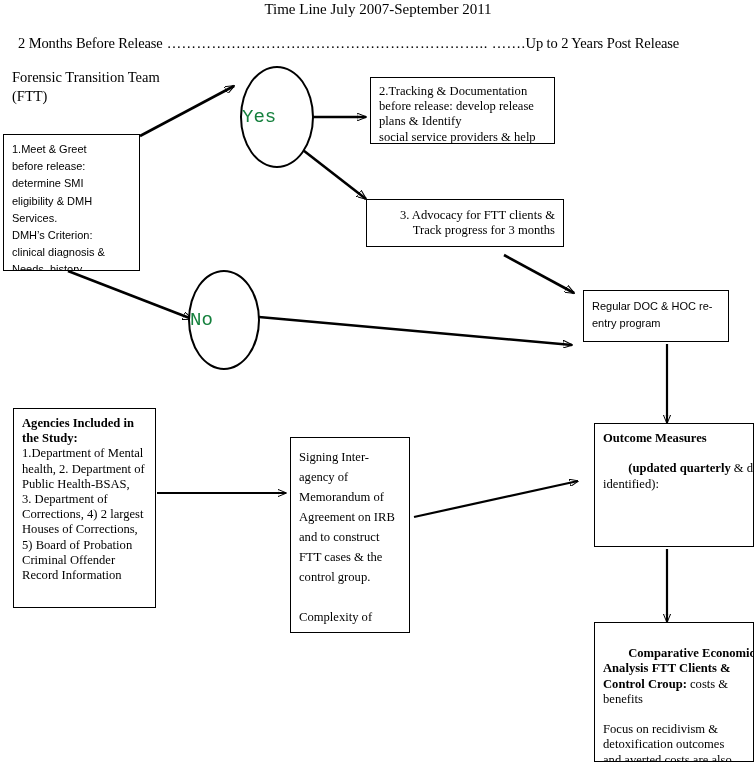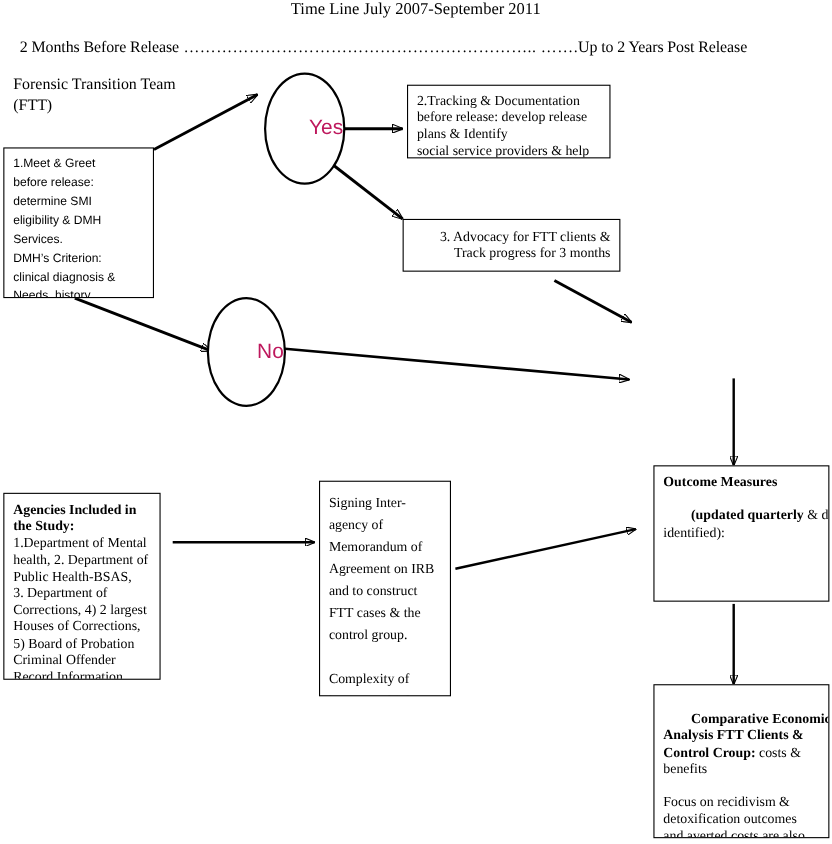--- a/index.html
+++ b/index.html
@@ -78,24 +78,24 @@
 
   
   .oval {
     position: absolute;
     box-sizing: border-box;
     border: 2px solid #000000;
     border-radius: 50%;
     background: #ffffff;
     display: flex;
     align-items: center;
-    justify-content: flex-end;
-    font-family: Liberation Sans, sans-serif;
+    justify-content: flex-start;
+    font-family: Liberation Mono, monospace;
     font-size: 19px;
-    color: #be185d;
+    color: #15803d;
   }
 
   
   #arrows {
     position: absolute;
     left: 0;
     top: 0;
     width: 756px;
     height: 767px;
     pointer-events: none;
@@ -174,22 +174,26 @@
 before release: develop release
 plans &amp; Identify
 social service providers &amp; help</div>
   </div>
 
   <div class="box" style="left:366px; top:199px; width:198px; height:48px;text-align:right;">
     <div class="inner serif" style="white-space: pre; padding-top:8px;">3. Advocacy for FTT clients &amp;
 Track progress for 3 months</div>
   </div>
 
-
-  <div class="box" style="left:3px; top:408px; width:143px; height:170px;margin-top:40px;">
+  <div class="box" style="left:583px; top:290px; width:146px; height:52px;">
+    <div class="inner sans" style="white-space: pre; padding-top:7px;">Regular DOC &amp; HOC re-
+entry program</div>
+  </div>
+
+  <div class="box" style="left:13px; top:408px; width:143px; height:200px;">
     <div class="inner serif" style="padding-top:7px;">
       <div class="bold" style="white-space: pre; display:inline;">Agencies Included in
 the Study</div><span class="bold">:</span>
       <div style="white-space: pre;">1.Department of Mental
 health, 2. Department of
 Public Health-BSAS,
 3. Department of
 Corrections, 4) 2 largest
 Houses of Corrections,
 5) Board of Probation

